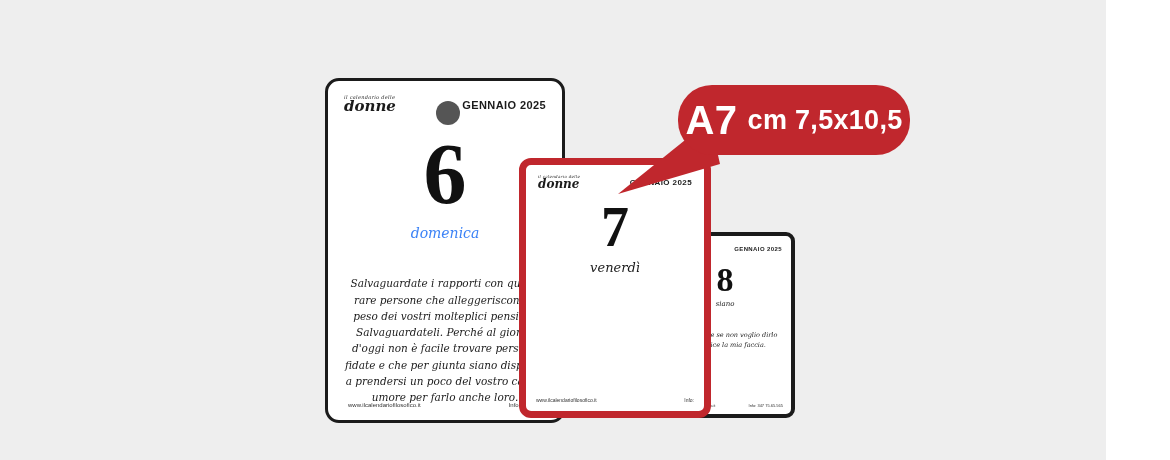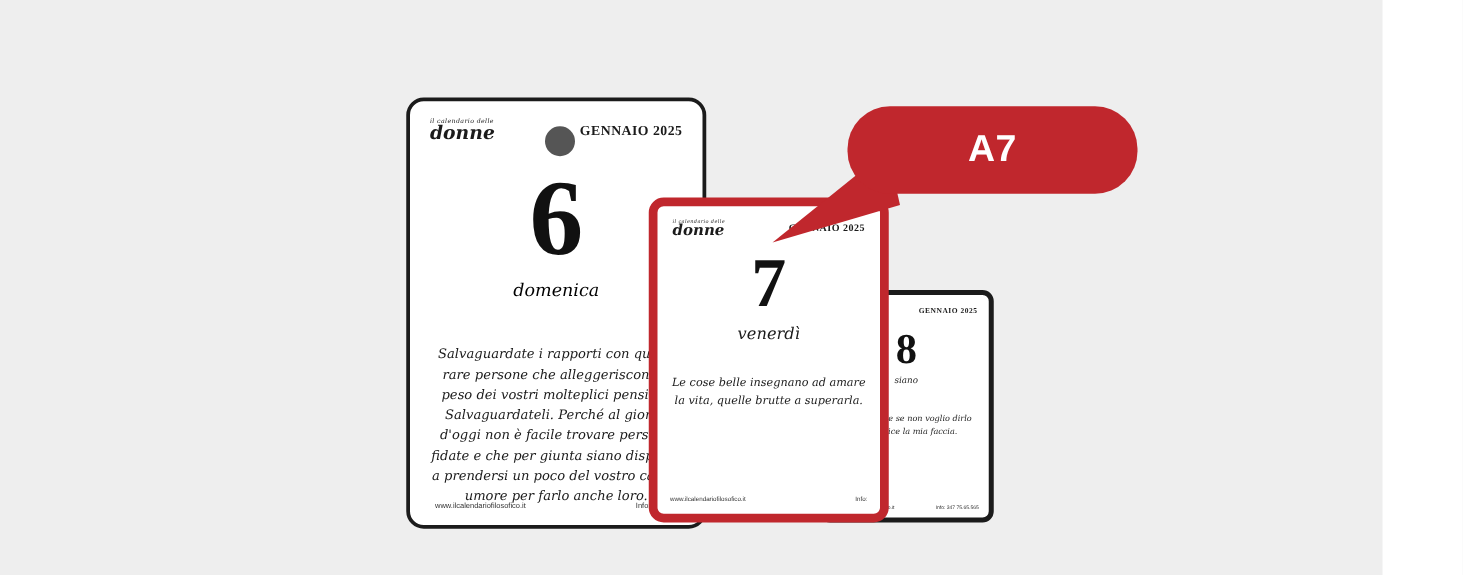--- a/index.html
+++ b/index.html
@@ -65,21 +65,21 @@
     font-size: 5px;
     letter-spacing: .3px;
   }
   .brand .brand-big {
     display: block;
     font-size: 15px;
     font-weight: bold;
     margin-top: -1px;
   }
   .month {
-    font-family: Liberation Serif, serif;
+    font-family: Liberation Sans, sans-serif;
     font-weight: bold;
     font-size: 11px;
     letter-spacing: .4px;
     color: #1b1b1b;
     margin-top: 4px;
   }
   .dot {
     position: absolute;
     background: #555555;
     border-radius: 50%;
@@ -95,21 +95,21 @@
     font-weight: bold;
     font-size: 86px;
     line-height: .9;
     color: #111111;
     margin-top: 22px;
   }
   .card-big .dayname {
     font-family: "DejaVu Serif", serif;
     font-style: italic;
     font-size: 14px;
-    color: #000000;
+    color: #3b82f6;
     margin-top: 12px;
   }
   .card-big .quote {
     font-family: "DejaVu Serif", serif;
     font-style: italic;
     font-size: 10.5px;
     line-height: 1.55;
     color: #1b1b1b;
     text-align: center;
     margin-top: 34px;
@@ -259,21 +259,21 @@
     z-index: 5;
     display: flex;
     align-items: center;
     justify-content: center;
     gap: 10px;
     color: #ffffff;
   }
   .callout .size-code {
     font-family: "Liberation Sans", sans-serif;
     font-weight: bold;
-    font-size: 30px;
+    font-size: 40px;
     letter-spacing: .5px;
   }
   .callout .size-dim {
     font-family: "Liberation Sans", sans-serif;
     font-weight: bold;
     font-size: 27px;
     letter-spacing: .3px;
   }
   .callout-tail {
     position: absolute;
@@ -332,29 +332,29 @@
     <div class="card-inner">
       <div class="head">
         <div class="brand">
           <span class="brand-small">il calendario delle</span>
           <span class="brand-big">donne</span>
         </div>
         <div class="month">GENNAIO 2025</div>
       </div>
       <div class="daynum">7</div>
       <div class="dayname">venerdì</div>
-      <div class="quote">Le cose belle insegnano ad amare la vita, quelle brutte a superarla.</div>
       <div class="footer">
         <span>www.ilcalendariofilosofico.it</span>
         <span>Info:</span>
       </div>
     </div>
   </div>
 
   <svg class="callout-tail" viewBox="0 0 110 80">
     <polygon points="98,2 108,46 6,76" fill="#c0272d"></polygon>
   </svg>
 
   <div class="callout">
     <span class="size-code">A7</span>
+    <span class="size-dim">cm 7,5x10,5</span>
   </div>
 
 </div>
 
 </body></html>

